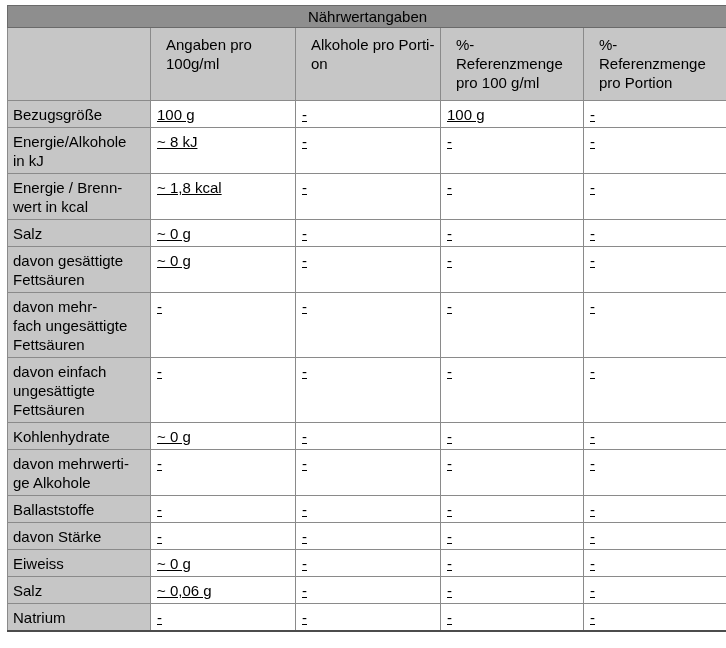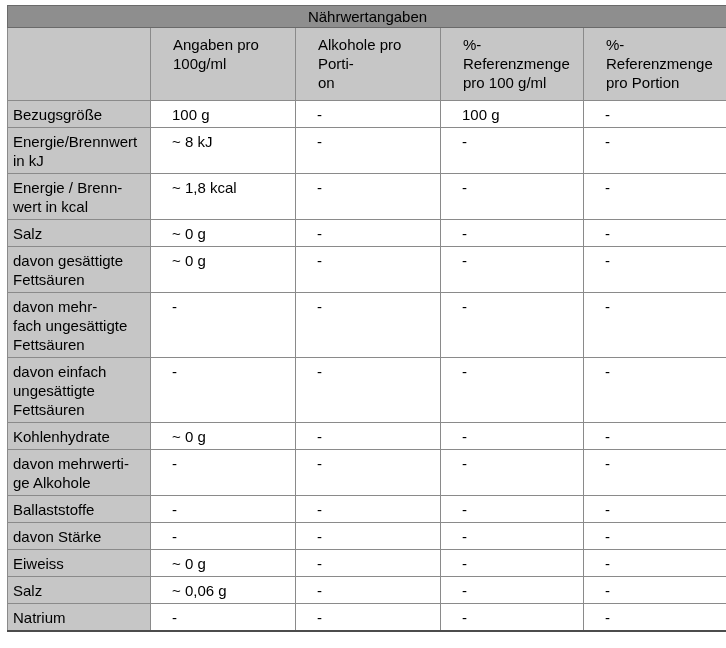--- a/index.html
+++ b/index.html
@@ -38,31 +38,32 @@
   th.table-title{
     background:var(--title-bg);
     font-weight:normal;
     text-align:center;
     padding:2px 4px 1px 4px;
     line-height:18px;
     border-color:#6a6a6a;
   }
   tr.header-row td{
     background:var(--header-bg);
-    padding:7px 5px 8px 22px;
+    padding:7px 5px 8px 15px;
   }
   td.row-label{
     background:var(--header-bg);
   }
   td.row-label.indent{
     margin-top:32px;
   }
   td.value-cell{
     background:var(--cell-bg);
-    padding-left:21px;
+    padding-left:6px;
+    text-decoration:underline;
   }
 </style>
 </head>
 <body>
 
 <table>
   <colgroup id="colgroup">
       <col style="width: 143px;">
       <col style="width: 145px;">
       <col style="width: 145px;">
@@ -87,21 +88,21 @@
   </thead>
   <tbody id="table-body">
       <tr>
         <td class="row-label">Bezugsgröße</td>
         <td class="value-cell">100 g</td>
         <td class="value-cell">-</td>
         <td class="value-cell">100 g</td>
         <td class="value-cell">-</td>
       </tr>
       <tr>
-        <td class="row-label">Energie/Brennwert
+        <td class="row-label">Energie/Alkohole
 in kJ</td>
         <td class="value-cell">~ 8 kJ</td>
         <td class="value-cell">-</td>
         <td class="value-cell">-</td>
         <td class="value-cell">-</td>
       </tr>
       <tr>
         <td class="row-label">Energie / Brenn-
 wert in kcal</td>
         <td class="value-cell">~ 1,8 kcal</td>

